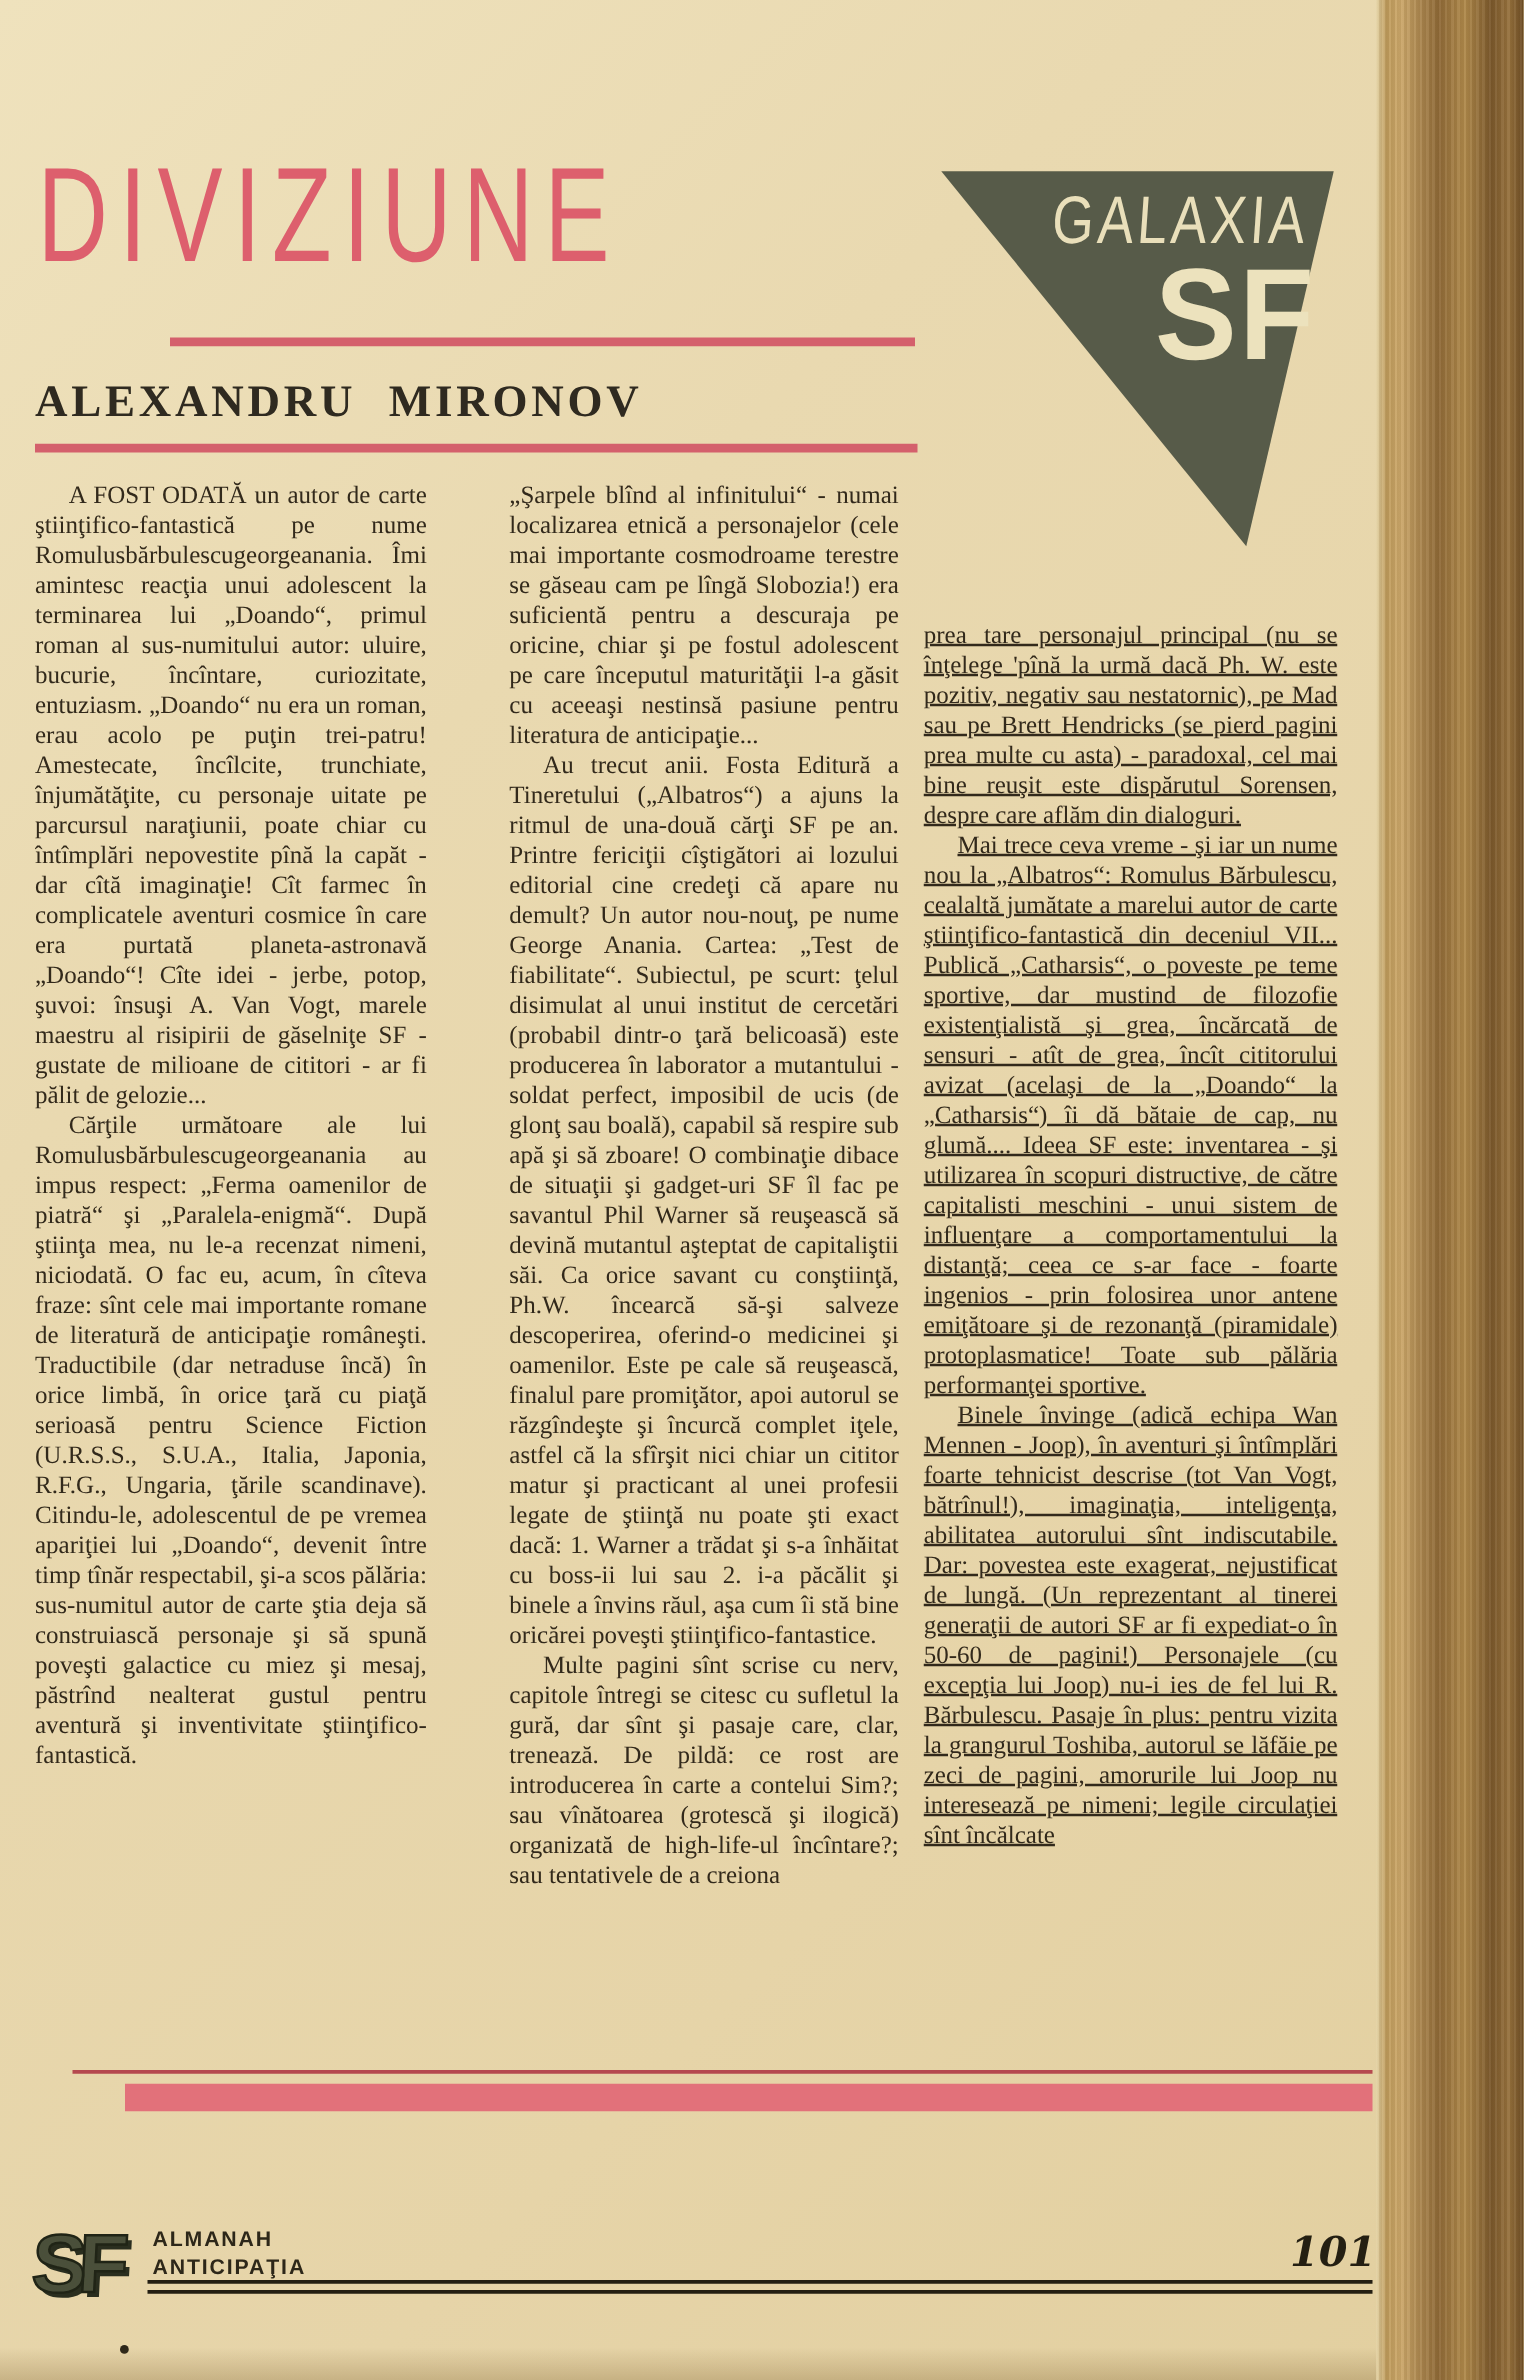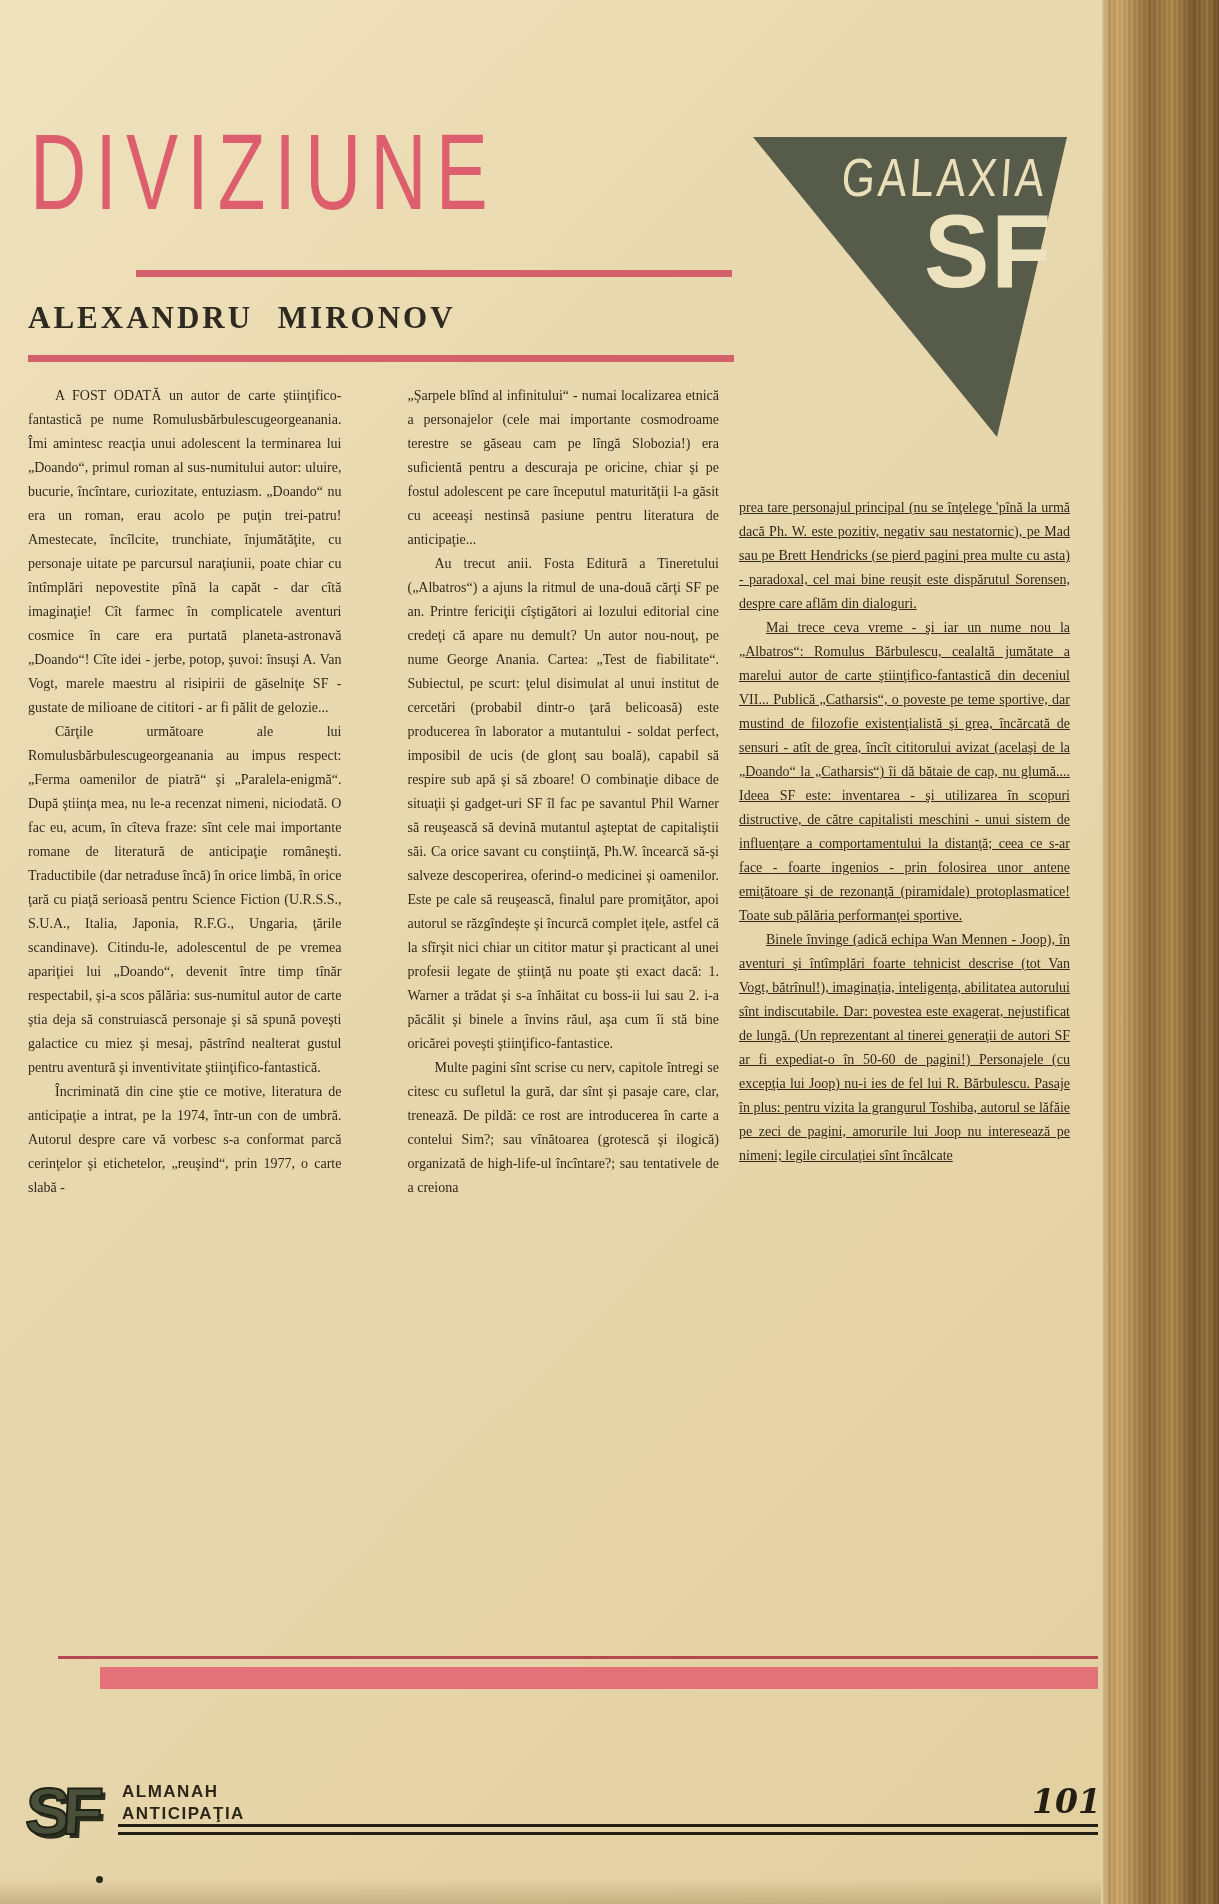--- a/index.html
+++ b/index.html
@@ -17,34 +17,34 @@
   
   .title{position:absolute;left:30px;top:118px;color:#dd5f6d;
          font-family:"Liberation Sans",sans-serif;font-weight:400;
          font-size:78px;letter-spacing:9px;line-height:1;
          transform:scaleY(1.38);transform-origin:0 0;white-space:nowrap;}
   .rule{position:absolute;height:7px;background:#d4606c;}
   .rule-top{left:136px;top:270px;width:596px;}
   .rule-bottom{left:28px;top:355px;width:706px;}
   .author{position:absolute;left:28px;top:300px;color:#2f2a20;
           font-family:"Liberation Serif",serif;font-weight:700;
-          font-size:31px;letter-spacing:3px;word-spacing:14px;white-space:nowrap;}
+          font-size:36px;letter-spacing:3px;word-spacing:14px;white-space:nowrap;}
   
   .badge{position:absolute;left:736px;top:123px;width:345px;height:322px;}
   .badge svg{position:absolute;left:0;top:0;}
   .badge .galaxia{position:absolute;left:108px;top:24px;color:#e9dfba;
           font-family:"Liberation Sans",sans-serif;font-size:43px;font-weight:400;
           letter-spacing:3px;transform:scaleY(1.25) skewX(-5deg);transform-origin:0 0;}
   .badge .sf{position:absolute;left:188px;top:76px;color:#ece2bd;
           font-family:"Liberation Sans",sans-serif;font-size:98px;font-weight:700;
           letter-spacing:2px;line-height:1;transform:scaleY(1.06);transform-origin:0 0;}
   
   .columns{position:absolute;left:28px;top:384px;width:1042px;height:1274px;
            display:flex;overflow:hidden;color:#32291b;}
-  .col{text-align:justify;font-size:14px;line-height:24px;}
+  .col{text-align:justify;font-size:20px;line-height:24px;}
   .col-1{width:322px;margin-right:40px;}
   .col-2{width:320px;margin-right:20px;margin-left:26px;}
   .col-3{width:340px;padding-top:112px;text-decoration:underline;}
   .para{margin:0;}
   .para.indent{text-indent:27px;}
   
   .bar-line{position:absolute;left:58px;top:1656px;width:1040px;height:3px;background:#b5494f;}
   .bar{position:absolute;left:100px;top:1667px;width:998px;height:22px;background:#e2717a;}
   .sf-logo{position:absolute;left:24px;top:1766px;}
   .imprint{position:absolute;left:122px;color:#2d2719;
@@ -74,21 +74,20 @@
       <polygon points="17,14 331,14 261,314" fill="#575b49"></polygon>
     </svg>
     <div class="galaxia">GALAXIA</div>
     <div class="sf">SF</div>
   </div>
 
   <div class="columns">
     <div class="col col-1">
         <p class="para indent">A FOST ODATĂ un autor de carte ştiinţifico-fantastică pe nume Romulusbărbulescugeorgeanania. Îmi amintesc reacţia unui adolescent la terminarea lui „Doando“, primul roman al sus-numitului autor: uluire, bucurie, încîntare, curiozitate, entuziasm. „Doando“ nu era un roman, erau acolo pe puţin trei-patru! Amestecate, încîlcite, trunchiate, înjumătăţite, cu personaje uitate pe parcursul naraţiunii, poate chiar cu întîmplări nepovestite pînă la capăt - dar cîtă imaginaţie! Cît farmec în complicatele aventuri cosmice în care era purtată planeta-astronavă „Doando“! Cîte idei - jerbe, potop, şuvoi: însuşi A. Van Vogt, marele maestru al risipirii de găselniţe SF - gustate de milioane de cititori - ar fi pălit de gelozie...</p>
         <p class="para indent">Cărţile următoare ale lui Romulusbărbulescugeorgeanania au impus respect: „Ferma oamenilor de piatră“ şi „Paralela-enigmă“. După ştiinţa mea, nu le-a recenzat nimeni, niciodată. O fac eu, acum, în cîteva fraze: sînt cele mai importante romane de literatură de anticipaţie româneşti. Traductibile (dar netraduse încă) în orice limbă, în orice ţară cu piaţă serioasă pentru Science Fiction (U.R.S.S., S.U.A., Italia, Japonia, R.F.G., Ungaria, ţările scandinave). Citindu-le, adolescentul de pe vremea apariţiei lui „Doando“, devenit între timp tînăr respectabil, şi-a scos pălăria: sus-numitul autor de carte ştia deja să construiască personaje şi să spună poveşti galactice cu miez şi mesaj, păstrînd nealterat gustul pentru aventură şi inventivitate ştiinţifico-fantastică.</p>
-        <p class="para indent">Încriminată din cine ştie ce motive, literatura de anticipaţie a intrat, pe la 1974, într-un con de umbră. Autorul despre care vă vorbesc s-a conformat parcă cerinţelor şi etichetelor, „reuşind“, prin 1977, o carte slabă -</p>
       </div>
     <div class="col col-2">
         <p class="para">„Şarpele blînd al infinitului“ - numai localizarea etnică a personajelor (cele mai importante cosmodroame terestre se găseau cam pe lîngă Slobozia!) era suficientă pentru a descuraja pe oricine, chiar şi pe fostul adolescent pe care începutul maturităţii l-a găsit cu aceeaşi nestinsă pasiune pentru literatura de anticipaţie...</p>
         <p class="para indent">Au trecut anii. Fosta Editură a Tineretului („Albatros“) a ajuns la ritmul de una-două cărţi SF pe an. Printre fericiţii cîştigători ai lozului editorial cine credeţi că apare nu demult? Un autor nou-nouţ, pe nume George Anania. Cartea: „Test de fiabilitate“. Subiectul, pe scurt: ţelul disimulat al unui institut de cercetări (probabil dintr-o ţară belicoasă) este producerea în laborator a mutantului - soldat perfect, imposibil de ucis (de glonţ sau boală), capabil să respire sub apă şi să zboare! O combinaţie dibace de situaţii şi gadget-uri SF îl fac pe savantul Phil Warner să reuşească să devină mutantul aşteptat de capitaliştii săi. Ca orice savant cu conştiinţă, Ph.W. încearcă să-şi salveze descoperirea, oferind-o medicinei şi oamenilor. Este pe cale să reuşească, finalul pare promiţător, apoi autorul se răzgîndeşte şi încurcă complet iţele, astfel că la sfîrşit nici chiar un cititor matur şi practicant al unei profesii legate de ştiinţă nu poate şti exact dacă: 1. Warner a trădat şi s-a înhăitat cu boss-ii lui sau 2. i-a păcălit şi binele a învins răul, aşa cum îi stă bine oricărei poveşti ştiinţifico-fantastice.</p>
         <p class="para indent">Multe pagini sînt scrise cu nerv, capitole întregi se citesc cu sufletul la gură, dar sînt şi pasaje care, clar, trenează. De pildă: ce rost are introducerea în carte a contelui Sim?; sau vînătoarea (grotescă şi ilogică) organizată de high-life-ul încîntare?; sau tentativele de a creiona</p>
       </div>
     <div class="col col-3">
         <p class="para">prea tare personajul principal (nu se înţelege 'pînă la urmă dacă Ph. W. este pozitiv, negativ sau nestatornic), pe Mad sau pe Brett Hendricks (se pierd pagini prea multe cu asta) - paradoxal, cel mai bine reuşit este dispărutul Sorensen, despre care aflăm din dialoguri.</p>
         <p class="para indent">Mai trece ceva vreme - şi iar un nume nou la „Albatros“: Romulus Bărbulescu, cealaltă jumătate a marelui autor de carte ştiinţifico-fantastică din deceniul VII... Publică „Catharsis“, o poveste pe teme sportive, dar mustind de filozofie existenţialistă şi grea, încărcată de sensuri - atît de grea, încît cititorului avizat (acelaşi de la „Doando“ la „Catharsis“) îi dă bătaie de cap, nu glumă.... Ideea SF este: inventarea - şi utilizarea în scopuri distructive, de către capitalisti meschini - unui sistem de influenţare a comportamentului la distanţă; ceea ce s-ar face - foarte ingenios - prin folosirea unor antene emiţătoare şi de rezonanţă (piramidale) protoplasmatice! Toate sub pălăria performanţei sportive.</p>
         <p class="para indent">Binele învinge (adică echipa Wan Mennen - Joop), în aventuri şi întîmplări foarte tehnicist descrise (tot Van Vogt, bătrînul!), imaginaţia, inteligenţa, abilitatea autorului sînt indiscutabile. Dar: povestea este exagerat, nejustificat de lungă. (Un reprezentant al tinerei generaţii de autori SF ar fi expediat-o în 50-60 de pagini!) Personajele (cu excepţia lui Joop) nu-i ies de fel lui R. Bărbulescu. Pasaje în plus: pentru vizita la grangurul Toshiba, autorul se lăfăie pe zeci de pagini, amorurile lui Joop nu interesează pe nimeni; legile circulaţiei sînt încălcate</p>

